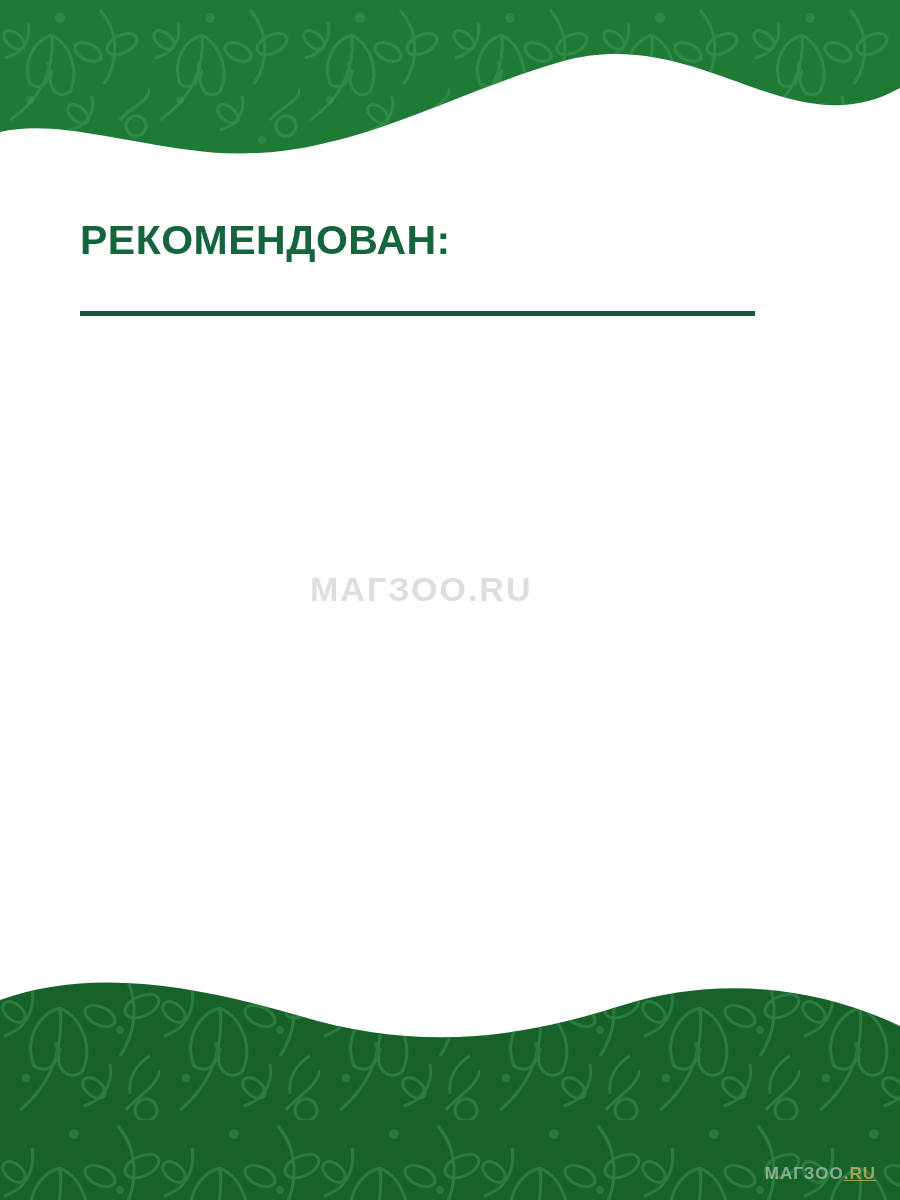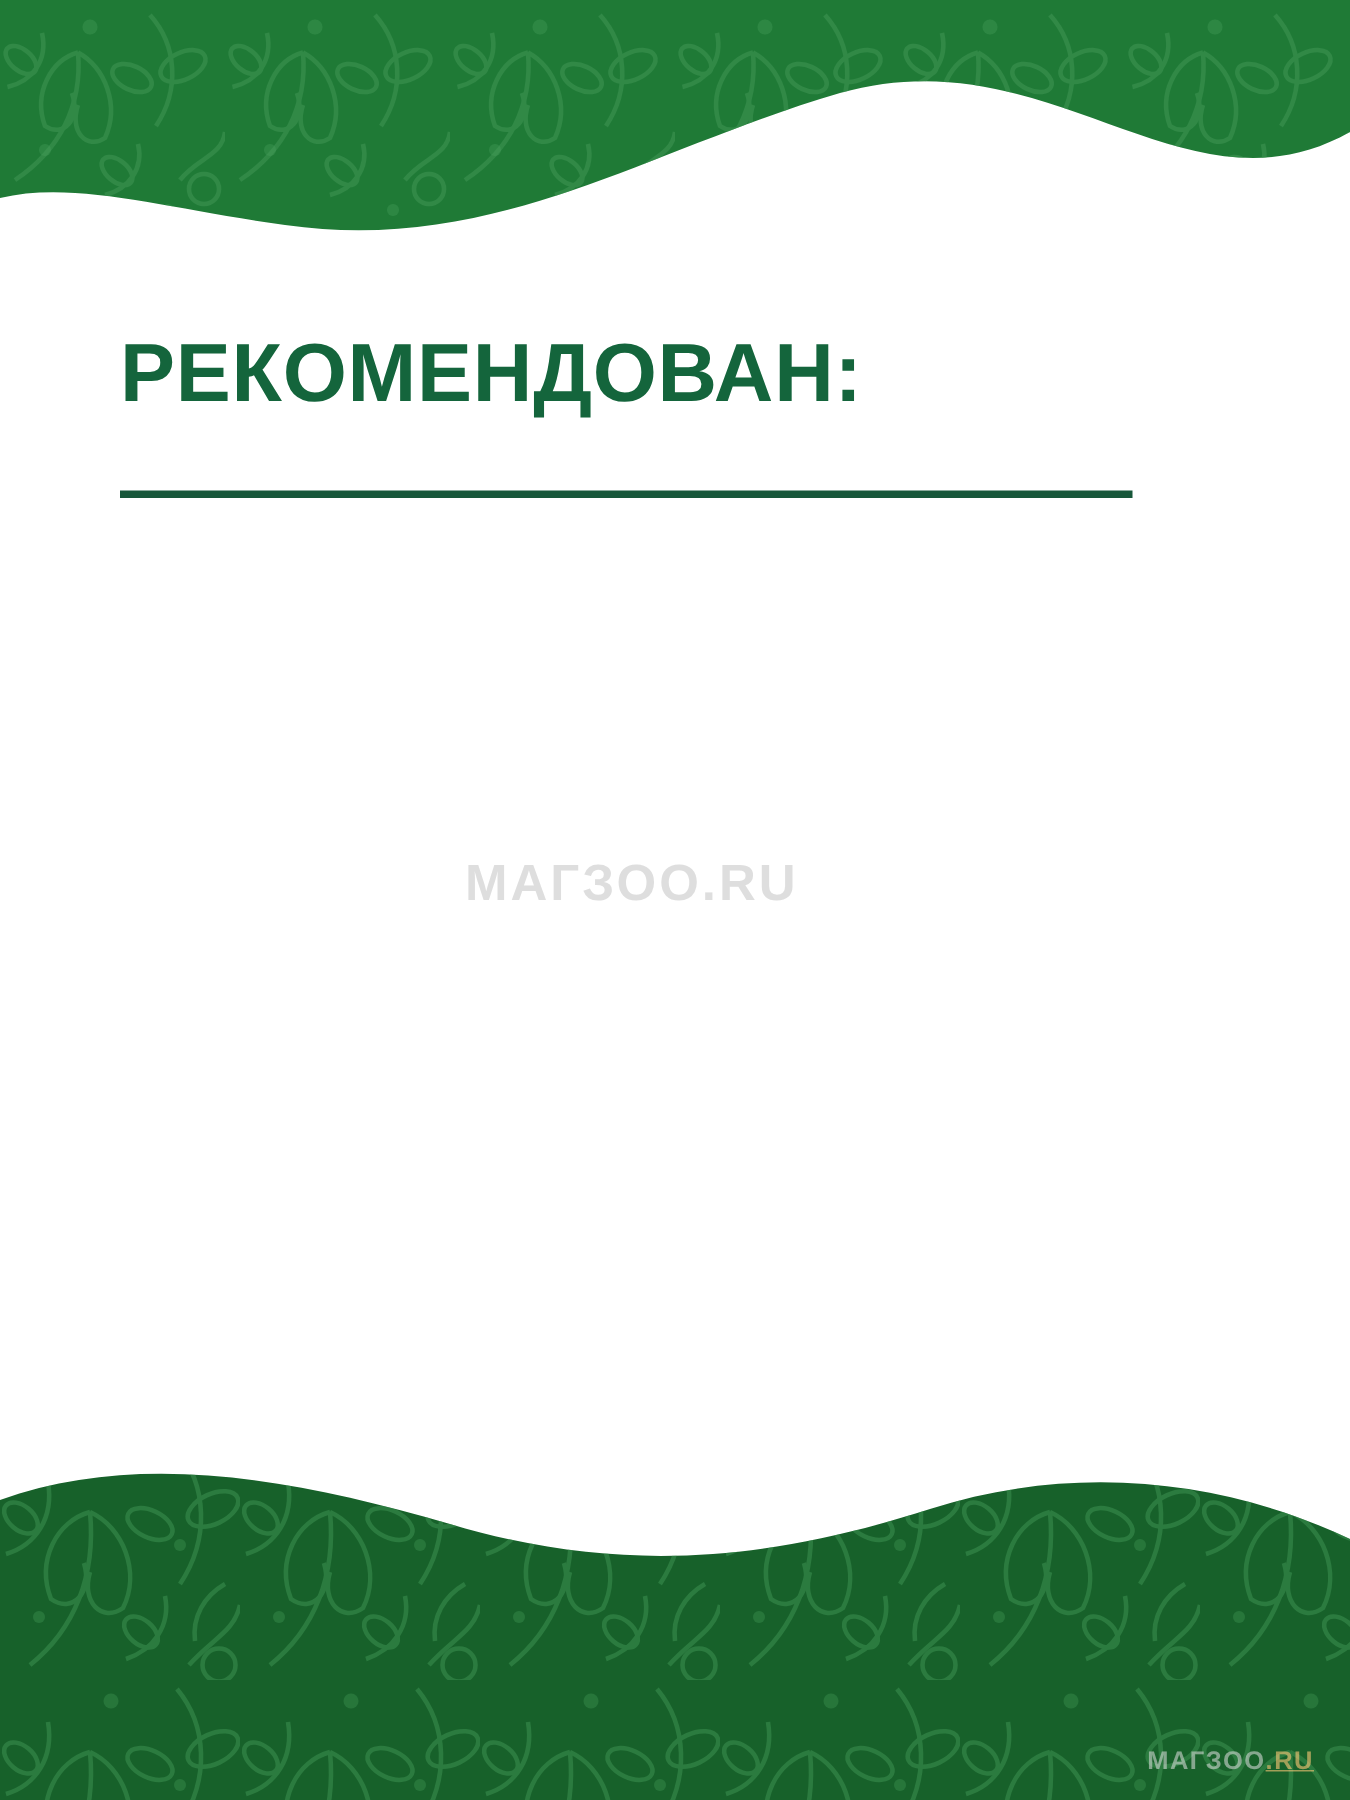--- a/index.html
+++ b/index.html
@@ -43,21 +43,21 @@
   }
 
   
   .heading-wrap {
     position: absolute;
     left: 80px;
     top: 218px;
     width: 740px;
   }
   .heading {
-    font-size: 55px;
+    font-size: 41px;
     font-weight: bold;
     letter-spacing: 0.5px;
     color: #14653c;
     line-height: 1.1;
     margin: 0;
     white-space: nowrap;
   }
   .rule {
     margin-top: 48px;
     width: 675px;

